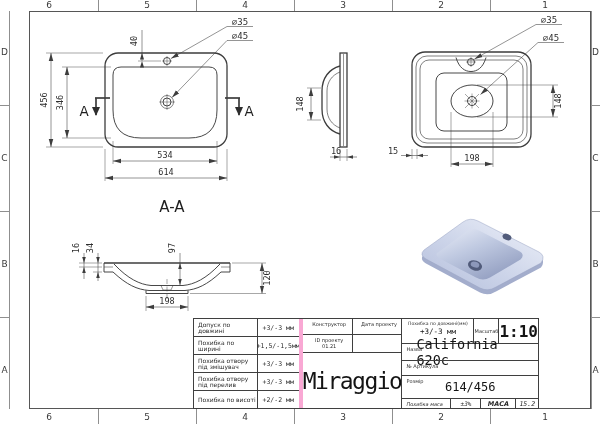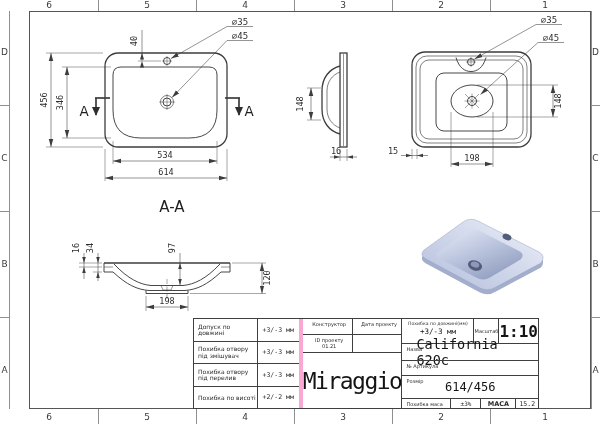--- a/index.html
+++ b/index.html
@@ -54,21 +54,21 @@
   .r-tol .mval{font-size:7.5px;margin-top:1px;}
   .r-scale-lbl{width:25px;border-left:1px solid #3f3f3f;display:flex;align-items:center;justify-content:center;text-align:center;}
   .r-scale{flex:1;border-left:1px solid #3f3f3f;display:flex;align-items:center;justify-content:center;
            font-size:16px;font-weight:bold;}
   .r-row2{height:17px;border-top:1px solid #3f3f3f;position:relative;display:flex;align-items:center;justify-content:center;}
   .r-row2 .mval{font-size:13.5px;margin-left:14px;}
   .r-row3{height:15px;border-top:1px solid #3f3f3f;position:relative;}
   .r-row4{height:23px;border-top:1px solid #3f3f3f;position:relative;display:flex;align-items:center;justify-content:center;}
   .r-row4 .mval{font-size:12px;}
   .corner{position:absolute;left:4px;top:2px;}
-  .r-row5{flex:1;border-top:1px solid #3f3f3f;display:flex;}
+  .r-row5{flex:1;border-top:1px solid #3f3f3f;display:flex;font-style:italic;}
   .r-row5 .c{display:flex;align-items:center;justify-content:center;}
   .r-row5 .c + .c{border-left:1px solid #3f3f3f;}
   .m1{width:48px;justify-content:flex-start !important;padding-left:4px;}
   .m2{width:30px;font-family:"DejaVu Sans Mono",monospace;font-size:6px;}
   .m3{width:35px;font-size:6.5px;font-weight:bold;}
   .m4{flex:1;font-family:"DejaVu Sans Mono",monospace;font-size:6.5px;}
 </style>
 </head>
 <body>
 
@@ -317,20 +317,24 @@
   <span class="zlab zs r" style="top:258px;">B</span>
   <span class="zlab zs r" style="top:364px;">A</span>
 
   <div class="tblock">
     <div class="tb-tol">
       <div class="t-row">
         <div class="t-lbl">Допуск по довжині</div>
         <div class="t-val">+3/-3 мм</div>
       </div>
       <div class="t-row">
+        <div class="t-lbl">Похибка по ширині</div>
+        <div class="t-val">+1,5/-1,5мм</div>
+      </div>
+      <div class="t-row">
         <div class="t-lbl">Похибка отвору під змішувач</div>
         <div class="t-val">+3/-3 мм</div>
       </div>
       <div class="t-row">
         <div class="t-lbl">Похибка отвору під перелив</div>
         <div class="t-val">+3/-3 мм</div>
       </div>
       <div class="t-row">
         <div class="t-lbl">Похибка по висоті</div>
         <div class="t-val">+2/-2 мм</div>

